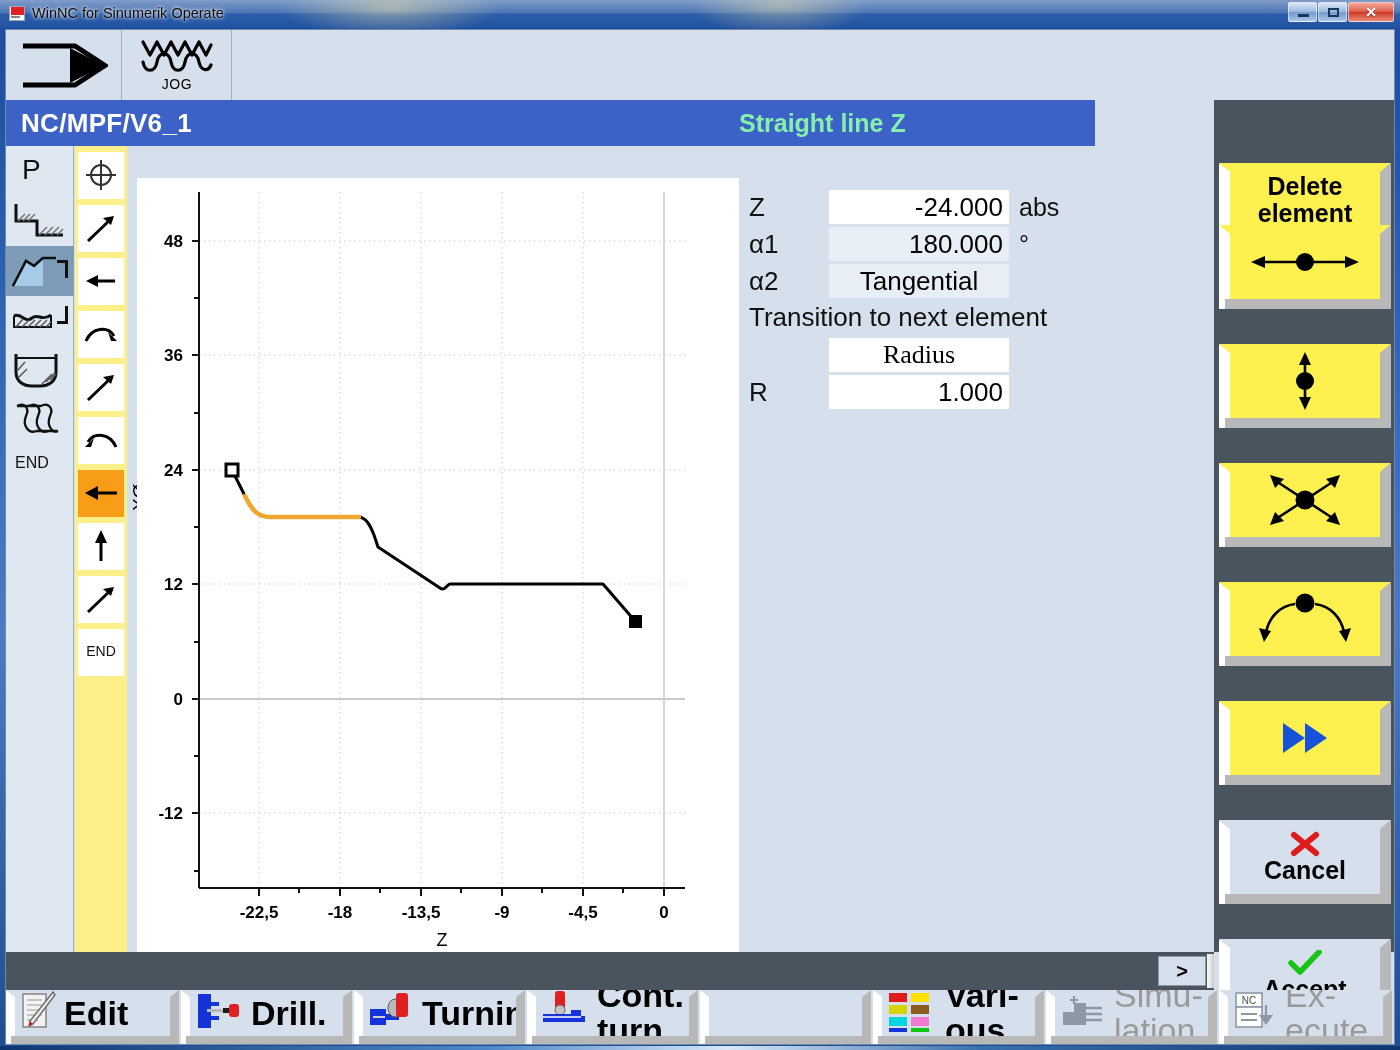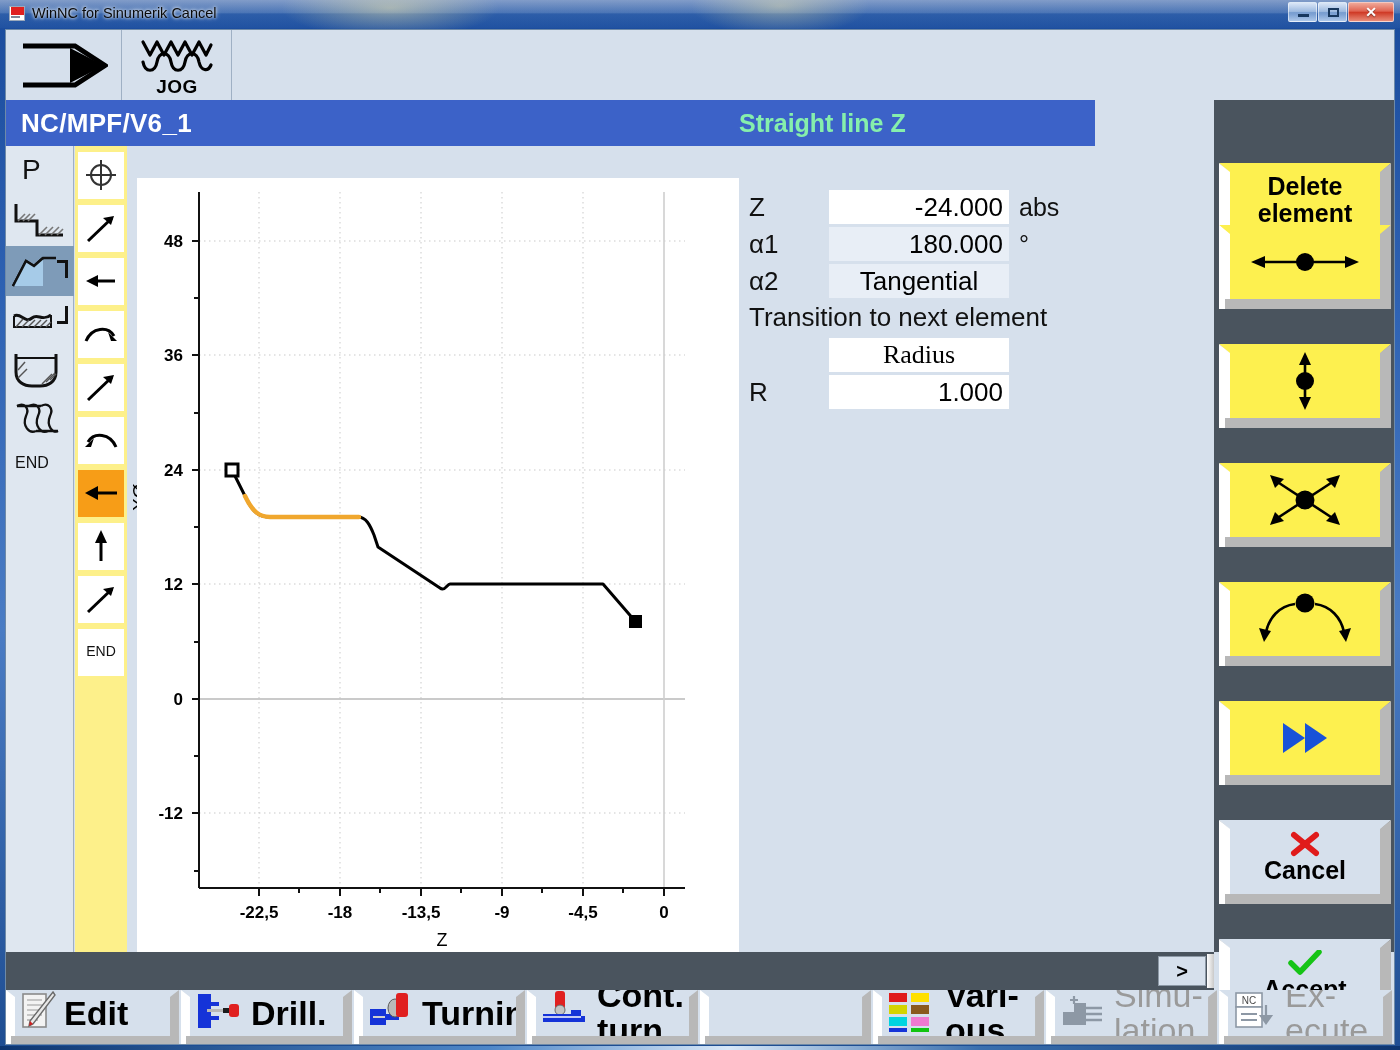--- a/index.html
+++ b/index.html
@@ -110,21 +110,21 @@
   .mode-cell.rest { flex: 1; border-right: none; }
 
   .arrow-glyph {
     position: absolute; left: 14px; top: 13px;
     width: 88px; height: 45px;
   }
   .jog-glyph {
     position: absolute; left: 0; top: 8px; width: 110px; height: 60px;
     text-align: center;
   }
-  .jog-text { font-size: 19px; font-weight: 700; color:#000; letter-spacing:0.5px; }
+  .jog-text { font-size: 14px; font-weight: 400; color:#000; letter-spacing:0.5px; }
 
   
   #headerbar {
     position: absolute; left: 0; top: 70px;
     width: 1089px; height: 46px;
     background: #3c62c8;
   }
   #prog-path {
     position: absolute; left: 15px; top: 8px;
     color: #ffffff; font-size: 26px; font-weight: bold;
@@ -350,21 +350,21 @@
 </style>
 </head>
 <body>
 
 <div id="window">
 
   <div id="titlebar">
     <div class="tbglow"></div>
     <div class="tbglow2"></div>
     <div class="app-icon"></div>
-    <div id="app-title">WinNC for Sinumerik Cancel</div>
+    <div id="app-title">WinNC for Sinumerik Operate</div>
     <div class="winbtns">
       <div class="winbtn">
           <span class="gl-min"></span>
         </div>
       <div class="winbtn">
           <span class="gl-max"></span>
         </div>
       <div class="winbtn close">
           <span class="gl-x">✕</span>
         </div>

